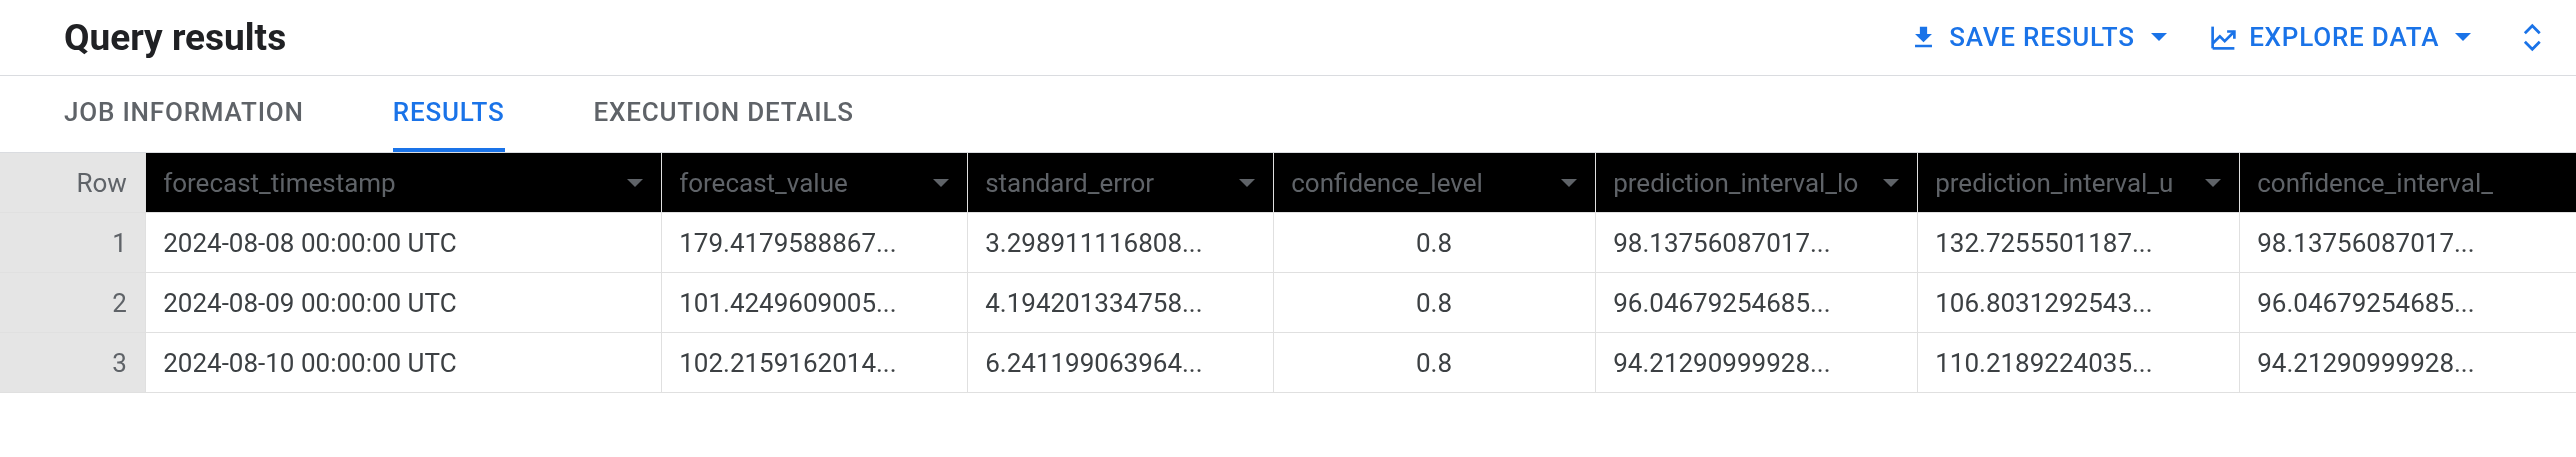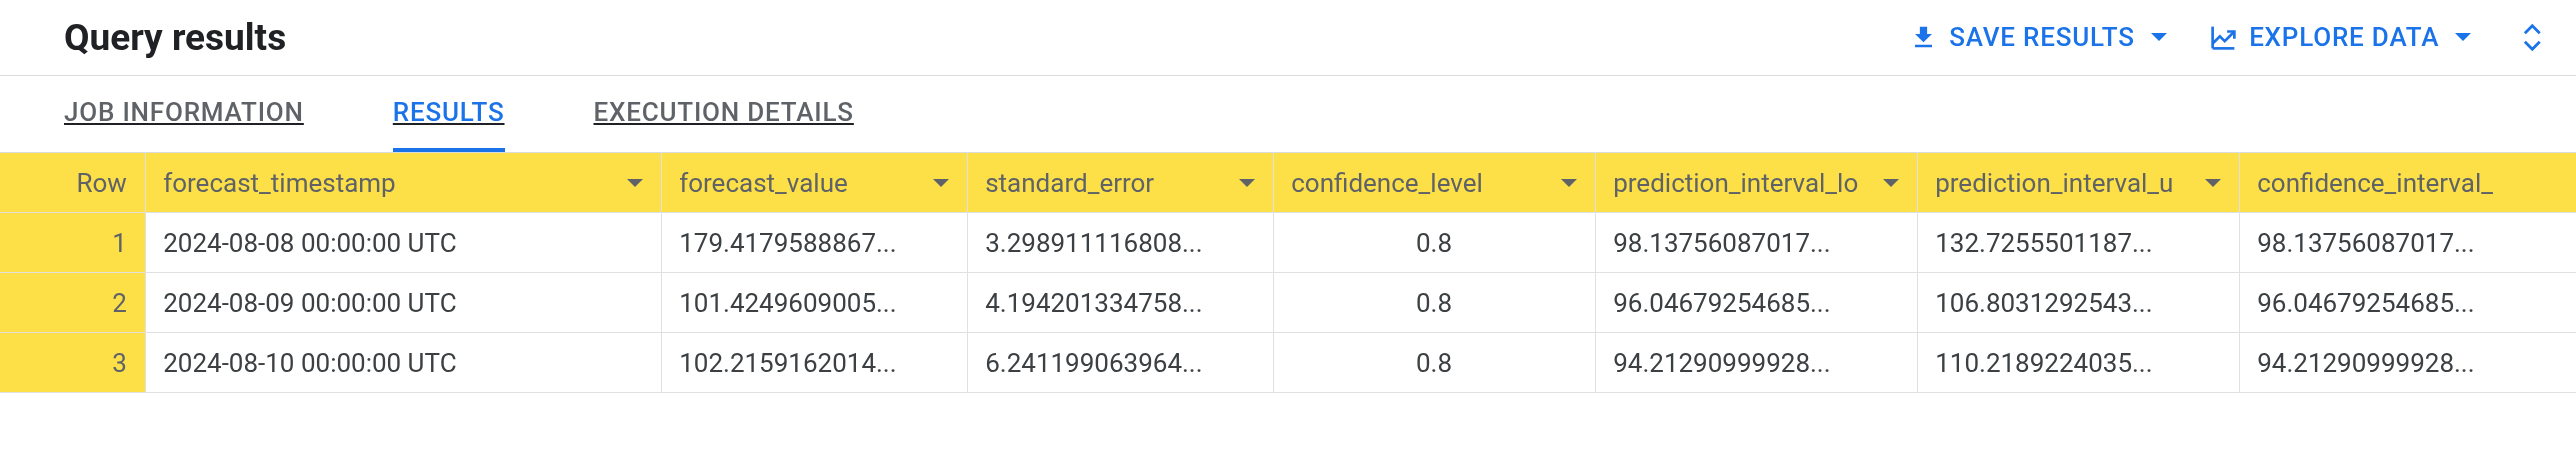--- a/index.html
+++ b/index.html
@@ -56,21 +56,20 @@
     margin-left: 8px;
   }
   .expand-toggle svg { display: block; }
 
   .tabs {
     display: flex;
     align-items: center;
     padding: 0 32px 0 64px;
     border-bottom: 0.8px solid #dadce0;
     gap: 89px;
-    text-decoration: underline;
   }
   .tab {
     font-size: 26px;
     font-weight: 500;
     letter-spacing: 0.8px;
     color: #5f6368;
     padding: 21px 0;
     cursor: pointer;
     border-bottom: 4.8px solid transparent;
     background: none;
@@ -97,41 +96,41 @@
     text-align: left;
     font-size: 26px;
     padding: 14.5px 17.7px;
     border-bottom: 0.8px solid #e0e0e0;
     border-right: 0.8px solid #e0e0e0;
     white-space: nowrap;
     overflow: hidden;
     color: #3c4043;
   }
   th {
-    background: #fde047;
+    background: #000000;
     font-weight: 400;
     color: #5f6368;
     position: relative;
   }
   th .th-inner {
     display: flex;
     align-items: center;
     justify-content: space-between;
   }
   th .col-caret {
     width: 0; height: 0;
     border-left: 8px solid transparent;
     border-right: 8px solid transparent;
     border-top: 8px solid #5f6368;
     margin-left: 9.7px;
     flex-shrink: 0;
   }
   td.row-num, th.row-num {
     text-align: right;
-    background: #fde047;
+    background: #e5e5e5;
     color: #5f6368;
   }
   td.num { text-align: center; }
 
   .col-row   { width: 145px; }
   .col-ts    { width: 516px; }
   .col-fv    { width: 306px; }
   .col-se    { width: 306px; }
   .col-cl    { width: 322px; }
   .col-pil   { width: 322px; }

